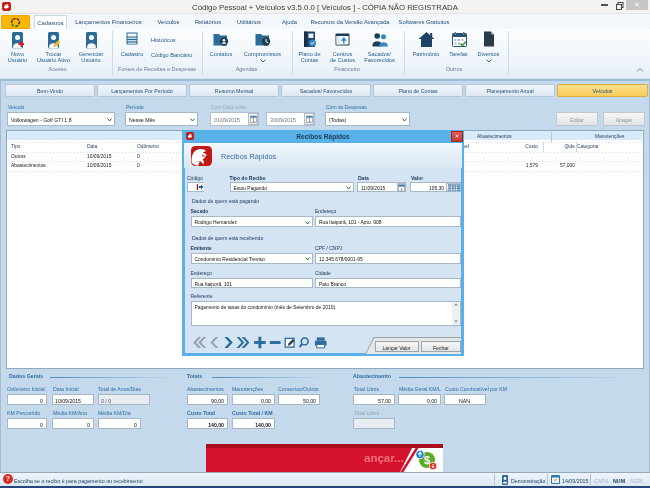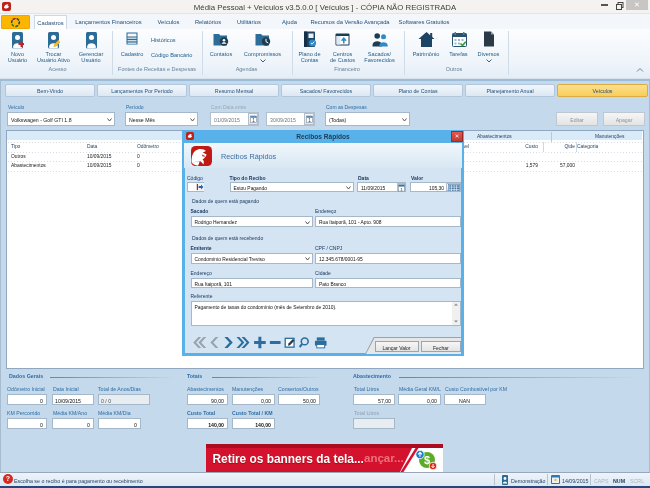--- a/index.html
+++ b/index.html
@@ -62,21 +62,21 @@
 .dl.b { font-weight:bold; }
 .dfld { position:absolute; height:12px; background:#fff; border:1px solid #a5b8ca; font-size:4.9px; color:#111; padding:3px 2px 0 3px; white-space:nowrap; overflow:hidden; }
 .dbtn2 { position:absolute; height:12px; background:linear-gradient(#f8f8f8,#e8e8e8); border:1px solid #b5bec8; }
 .wbtn { position:absolute; height:13px; background:linear-gradient(#f6f6f6,#e4e4e4); border:1px solid #9aa5b0; font-size:5px; color:#222; text-align:center; padding-top:3.5px; white-space:nowrap; overflow:hidden; }
 </style>
 </head>
 <body>
 <div id="app">
 
   <div class="abs" id="titlebar"></div>
-  <div class="abs" id="title-text">Média Pessoal + Veículos v3.5.0.0 [ Veículos ] - CÓPIA NÃO REGISTRADA</div>
+  <div class="abs" id="title-text">Código Pessoal + Veículos v3.5.0.0 [ Veículos ] - CÓPIA NÃO REGISTRADA</div>
   <svg class="abs" style="left:2px;top:2px" width="9" height="9" viewBox="0 0 9 9">
       <rect x="0" y="0" width="9" height="9" rx="2" fill="#c02018"></rect>
       <path d="M2 6 C2 3.5 4 2 6.5 2.2 L5.5 3.6 L7 4.4 C6 6.5 4 7 2 6 Z" fill="#fff"></path>
     </svg>
   <div class="abs" style="left:601px;top:4px;width:7px;height:2px;background:#555"></div>
   <svg class="abs" style="left:616px;top:2px" width="8" height="8" viewBox="0 0 8 8">
       <rect x="2" y="0.5" width="5" height="5" fill="none" stroke="#444"></rect>
       <rect x="0.5" y="2.5" width="5" height="5" fill="#f4f3f2" stroke="#444"></rect>
     </svg>
   <div class="abs" style="left:626px;top:0;width:22px;height:10px;background:#c8c6c4;color:#fff;font-size:7px;text-align:center;line-height:10px">✕</div>
@@ -329,21 +329,20 @@
     <div class="pfield" style="left:444px;top:394px;width:42px;text-align:center">NAN</div>
     <div class="plabel dis" style="left:354px;top:410px">Total Litros</div>
     <div class="pfield dis" style="left:353px;top:418px;width:42px">&nbsp;</div>
   </div>
 
   <div class="abs" id="banner">
     <div class="abs" style="left:0;top:0;width:237px;height:4px;background:#ab0c20"></div>
     <div class="abs" style="left:183.5px;top:3.6px;width:53.5px;height:24.4px;background:#fff;clip-path:polygon(22.8px 0,53.5px 0,53.5px 24.4px,10.5px 24.4px)"></div>
     <div class="abs" style="left:183.5px;top:3.6px;width:53.5px;height:24.4px;background:#d5122e;clip-path:polygon(26.3px 0,29.3px 0,14px 24.4px,11px 24.4px)"></div>
     <div class="abs" style="left:158px;top:8px;font-size:11.5px;font-weight:bold;color:rgba(255,175,175,0.6);white-space:nowrap">ançar...</div>
-    <div class="abs" style="left:6.5px;top:7.5px;font-size:11.9px;font-weight:bold;color:#fff;white-space:nowrap;text-shadow:0 1px 1px rgba(120,0,0,0.6)">Retire os banners da tela...</div>
     <svg class="abs" style="left:209px;top:6px" width="22" height="20" viewBox="0 0 22 20">
       <circle cx="12" cy="10" r="8" fill="#5aab28"></circle>
       <text x="12" y="14" font-size="11" font-weight="bold" fill="#fff" text-anchor="middle" font-family="Liberation Sans">$</text>
       <circle cx="5" cy="4.5" r="4.2" fill="#1e7fd0" stroke="#fff" stroke-width="0.8"></circle>
       <path d="M5 6.8 V2.8 M3.2 4.4 L5 2.4 L6.8 4.4" stroke="#fff" stroke-width="1.1" fill="none"></path>
       <circle cx="18" cy="16" r="3.8" fill="#dd2211" stroke="#fff" stroke-width="0.8"></circle>
       <path d="M18 13.8 V17.4 M16.4 15.9 L18 17.8 L19.6 15.9" stroke="#fff" stroke-width="1" fill="none"></path>
     </svg>
   </div>
 

